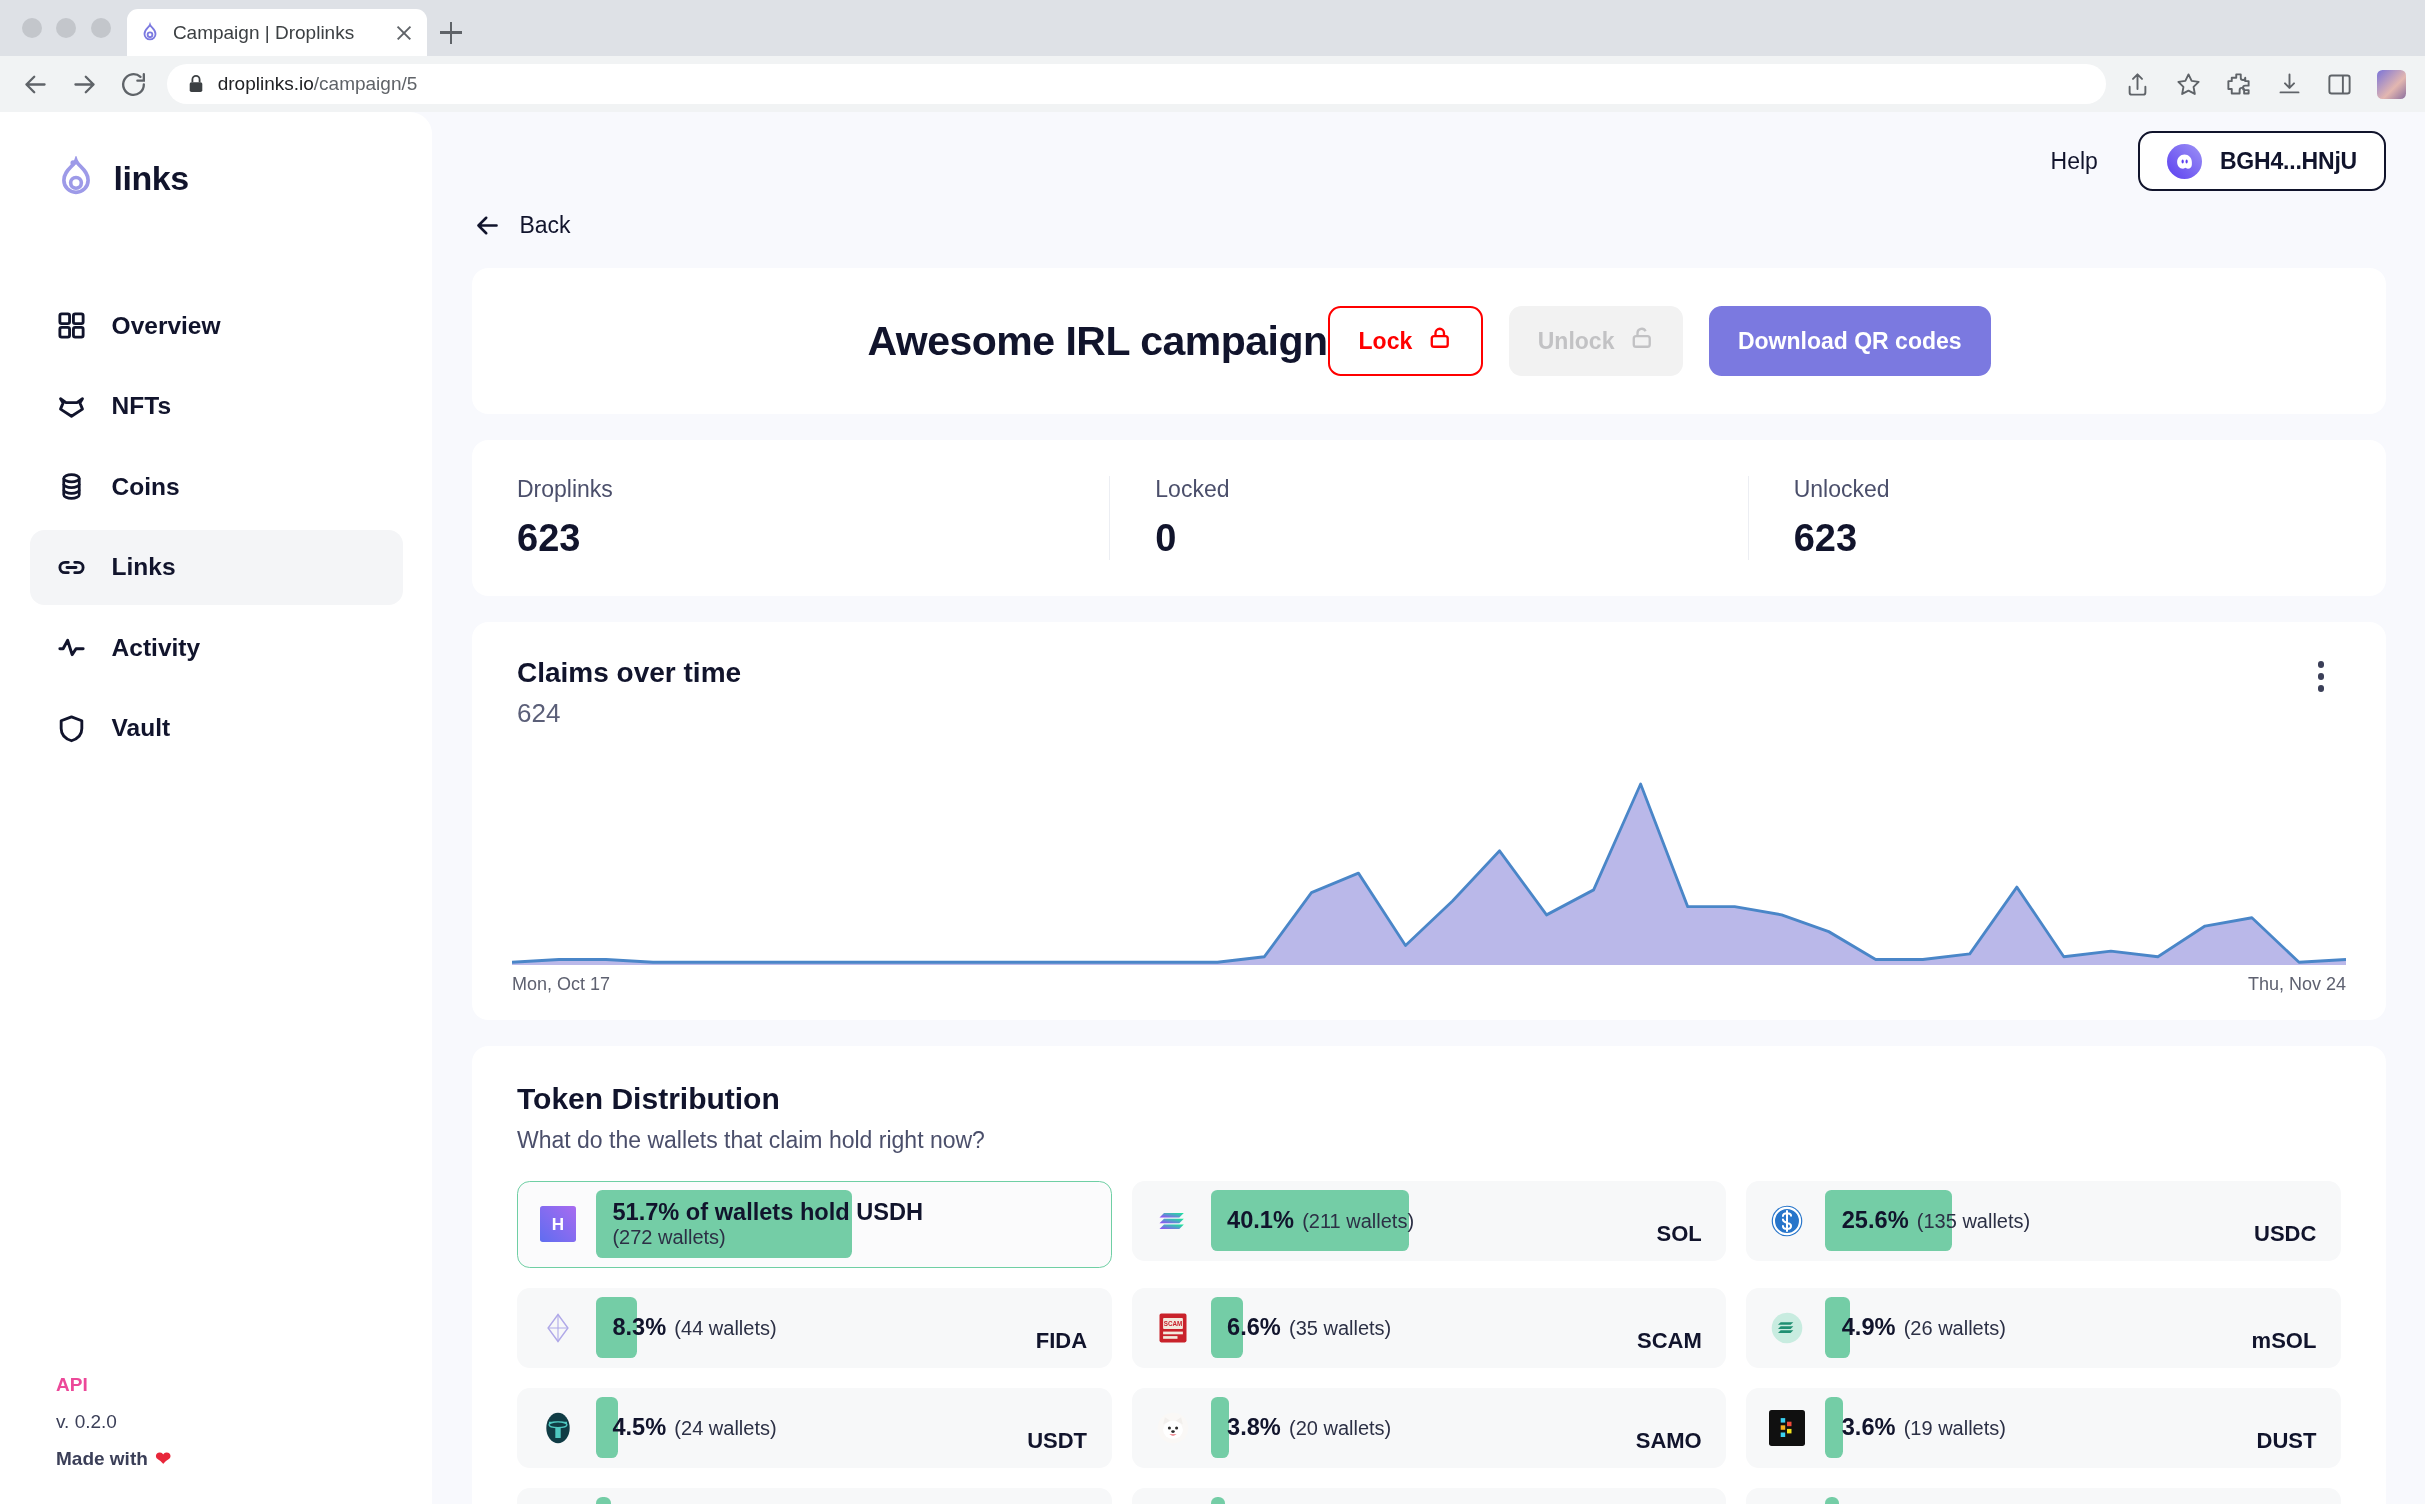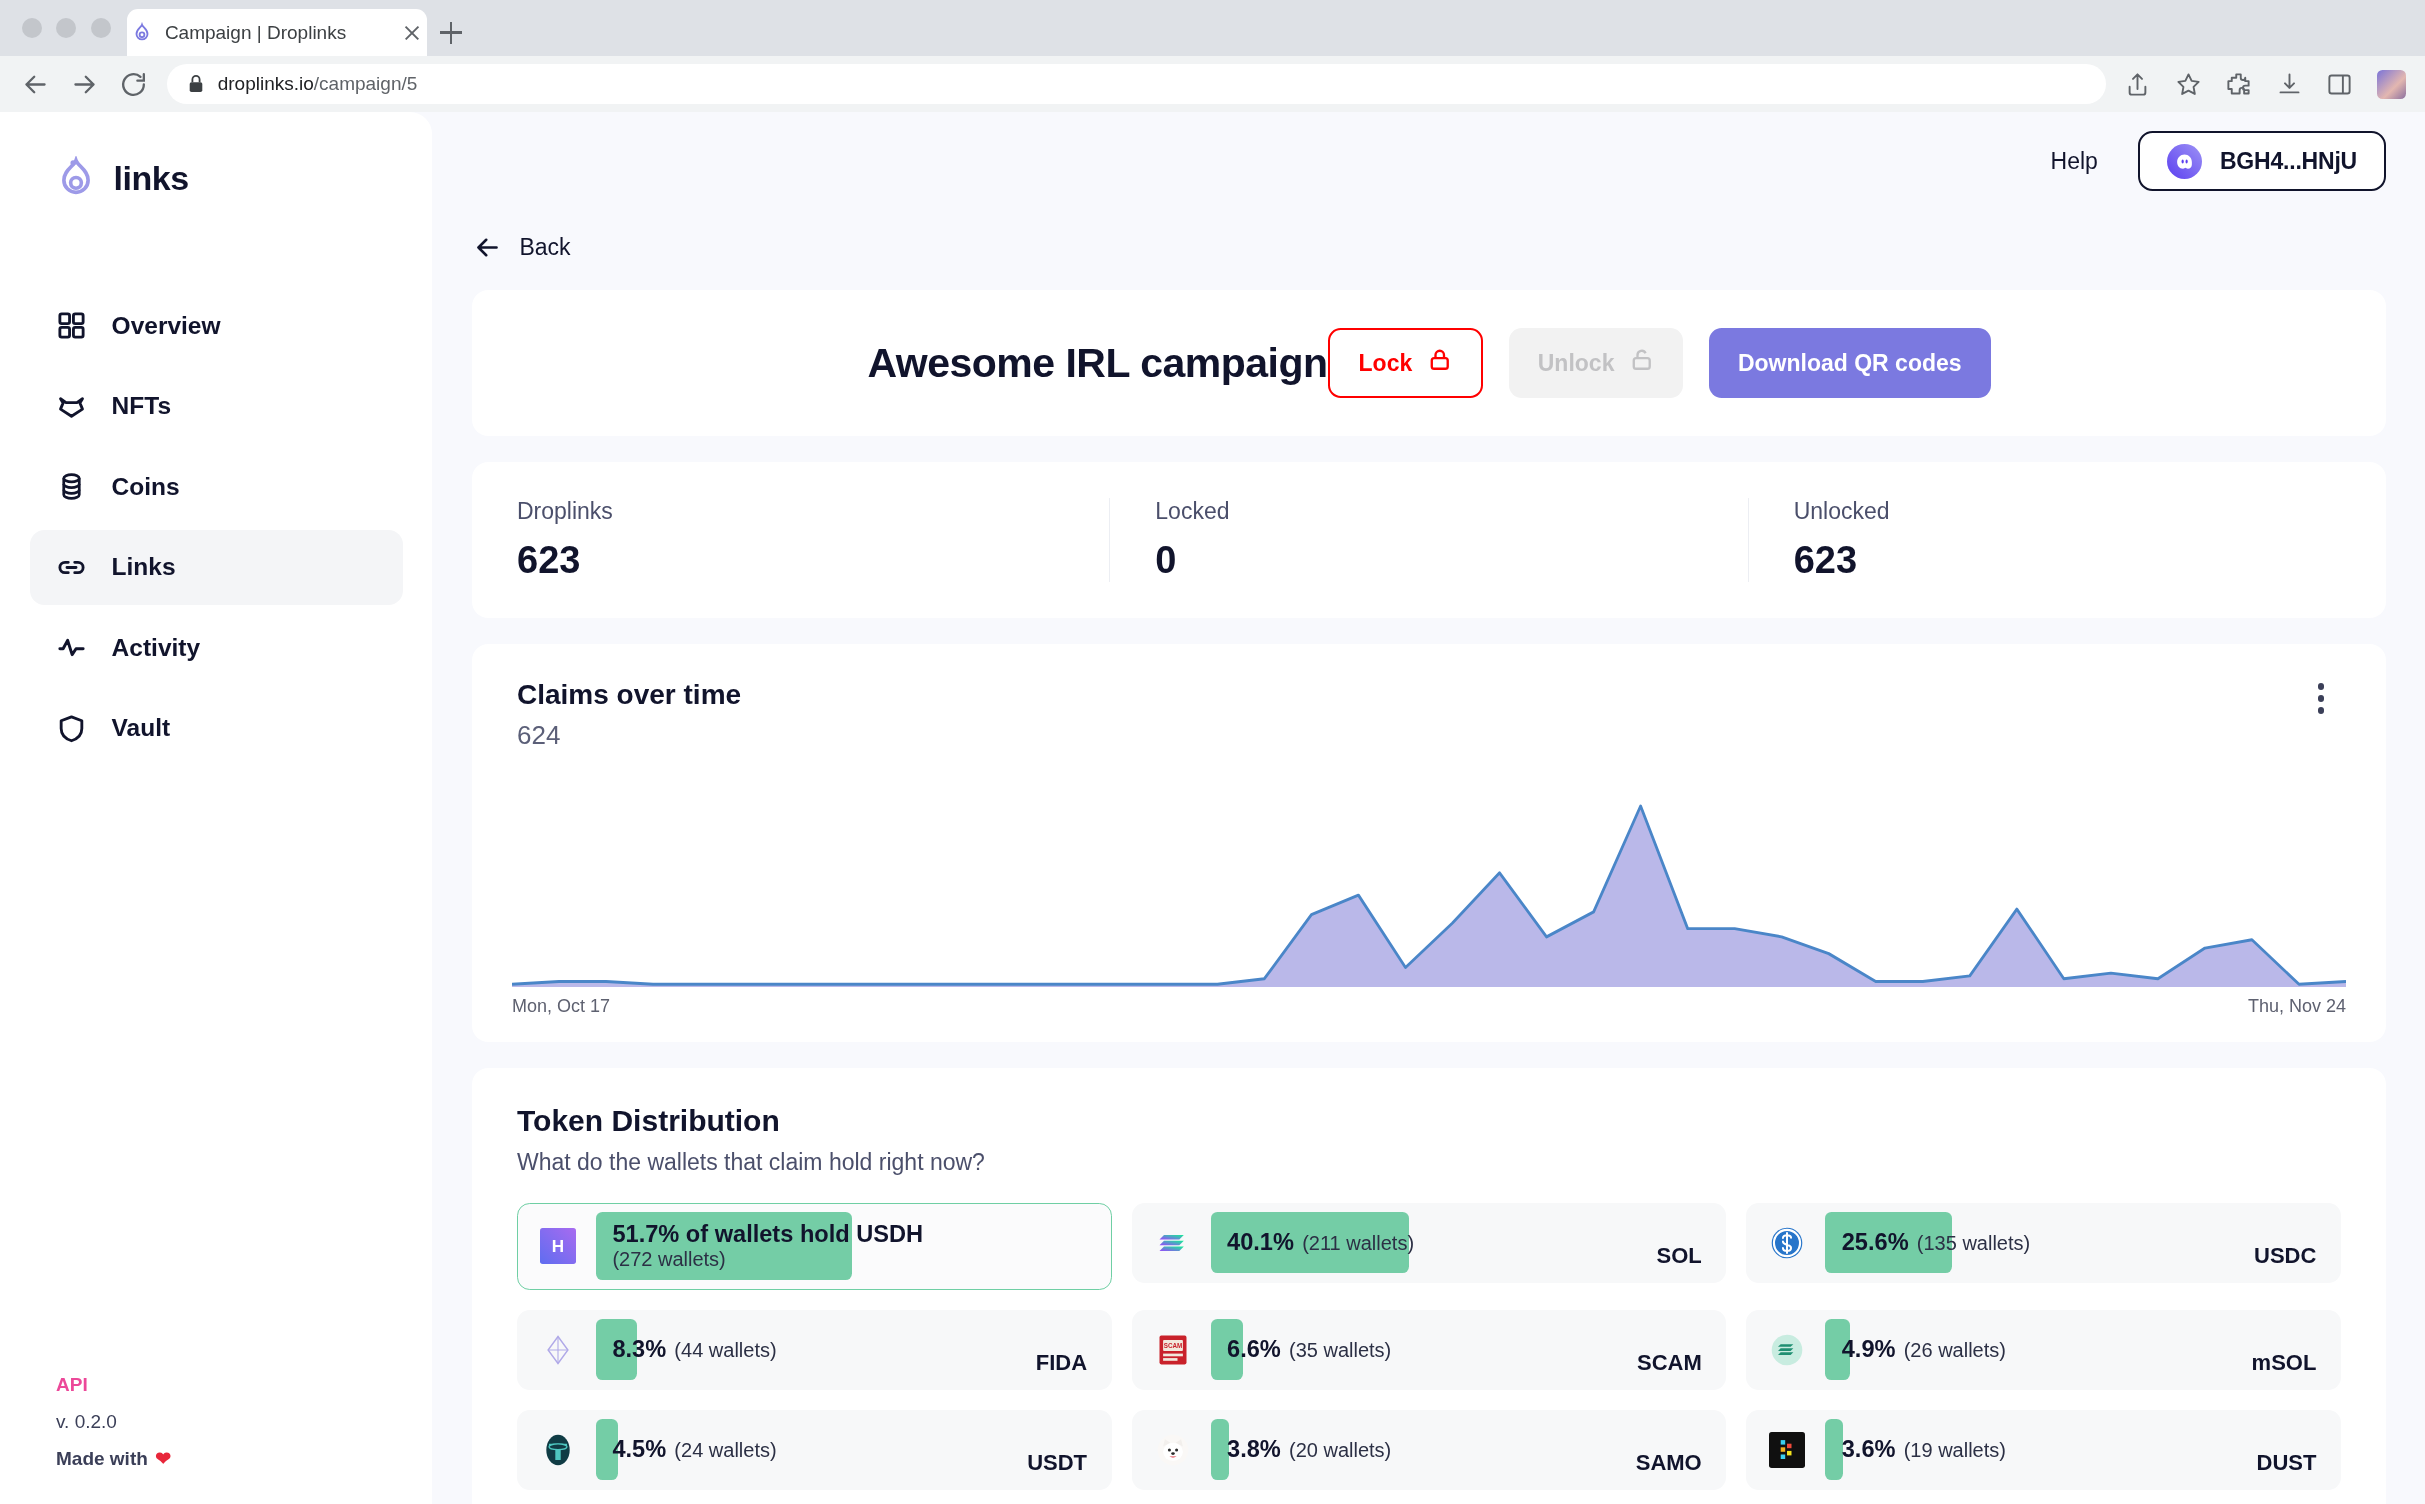--- a/index.html
+++ b/index.html
@@ -12,21 +12,21 @@
   
   .browser { width: 2426px; height: 1505px; display: flex; flex-direction: column; }
   .tabstrip {
     height: 56px; background: #dee1e6; display: flex; align-items: flex-end;
     padding-left: 16.4px; position: relative; flex: none;
   }
   .traffic { display: flex; gap: 14.5px; align-items: center; height: 56px; padding: 0 16.4px 0 5.5px; }
   .dot { width: 20px; height: 20px; border-radius: 50%; background: #c3c6cb; }
   .tab {
     height: 47px; width: 300px; background: #fff; border-radius: 11px 11px 0 0;
-    display: flex; align-items: center; padding: 0 3px; gap: 11px; position: relative;
+    display: flex; align-items: center; padding: 0 11px; gap: 11px; position: relative;
   }
   .tab-fav { width: 23.6px; height: 23.6px; flex: none; display: flex; align-items: center; justify-content: center; }
   .tab-title {
     font-size: 19px; color: #3c4043; white-space: nowrap; overflow: hidden;
     text-overflow: ellipsis; flex: 1;
   }
   .tab-x { width: 23.6px; height: 23.6px; flex: none; position: relative; }
   .tab-x::before, .tab-x::after {
     content: ''; position: absolute; left: 2.7px; top: 11px; width: 18px; height: 1.8px;
     background: #5f6368;
@@ -87,21 +87,21 @@
   .main { flex: 1; min-width: 0; display: flex; flex-direction: column; overflow: hidden; }
   .topbar { height: 98px; flex: none; display: flex; align-items: center; justify-content: flex-end; gap: 40px; padding: 0 40px; }
   .help { font-size: 23px; color: #11142c; cursor: pointer; }
   .wallet {
     height: 60px; border: 2.3px solid #11142c; border-radius: 14.5px; background: #fff;
     display: flex; align-items: center; gap: 18px; padding: 0 27px; cursor: pointer;
   }
   .wallet-av { width: 35px; height: 35px; border-radius: 50%; flex: none; }
   .wallet-addr { font-size: 23px; font-weight: 700; color: #11142c; letter-spacing: -0.2px; }
 
-  .content { flex: 1; padding: 0 40px; min-height: 0; overflow: hidden; margin-top: 22px; }
+  .content { flex: 1; padding: 0 40px; min-height: 0; overflow: hidden; }
   .backrow { display: flex; align-items: center; gap: 16.4px; margin-bottom: 27px; cursor: pointer; }
   .back-ic { width: 31px; height: 31px; color: #11142c; }
   .back-txt { font-size: 23px; color: #11142c; }
 
   .card { background: #fff; border-radius: 16.4px; margin-bottom: 25.5px; }
 
   .titlecard { display: flex; align-items: center; justify-content: center; padding: 38px 45px; }
   .camp-title { font-size: 41px; font-weight: 700; color: #11142c; letter-spacing: -0.5px; }
   .actions { display: flex; align-items: center; gap: 25.5px; }
   .btn {

